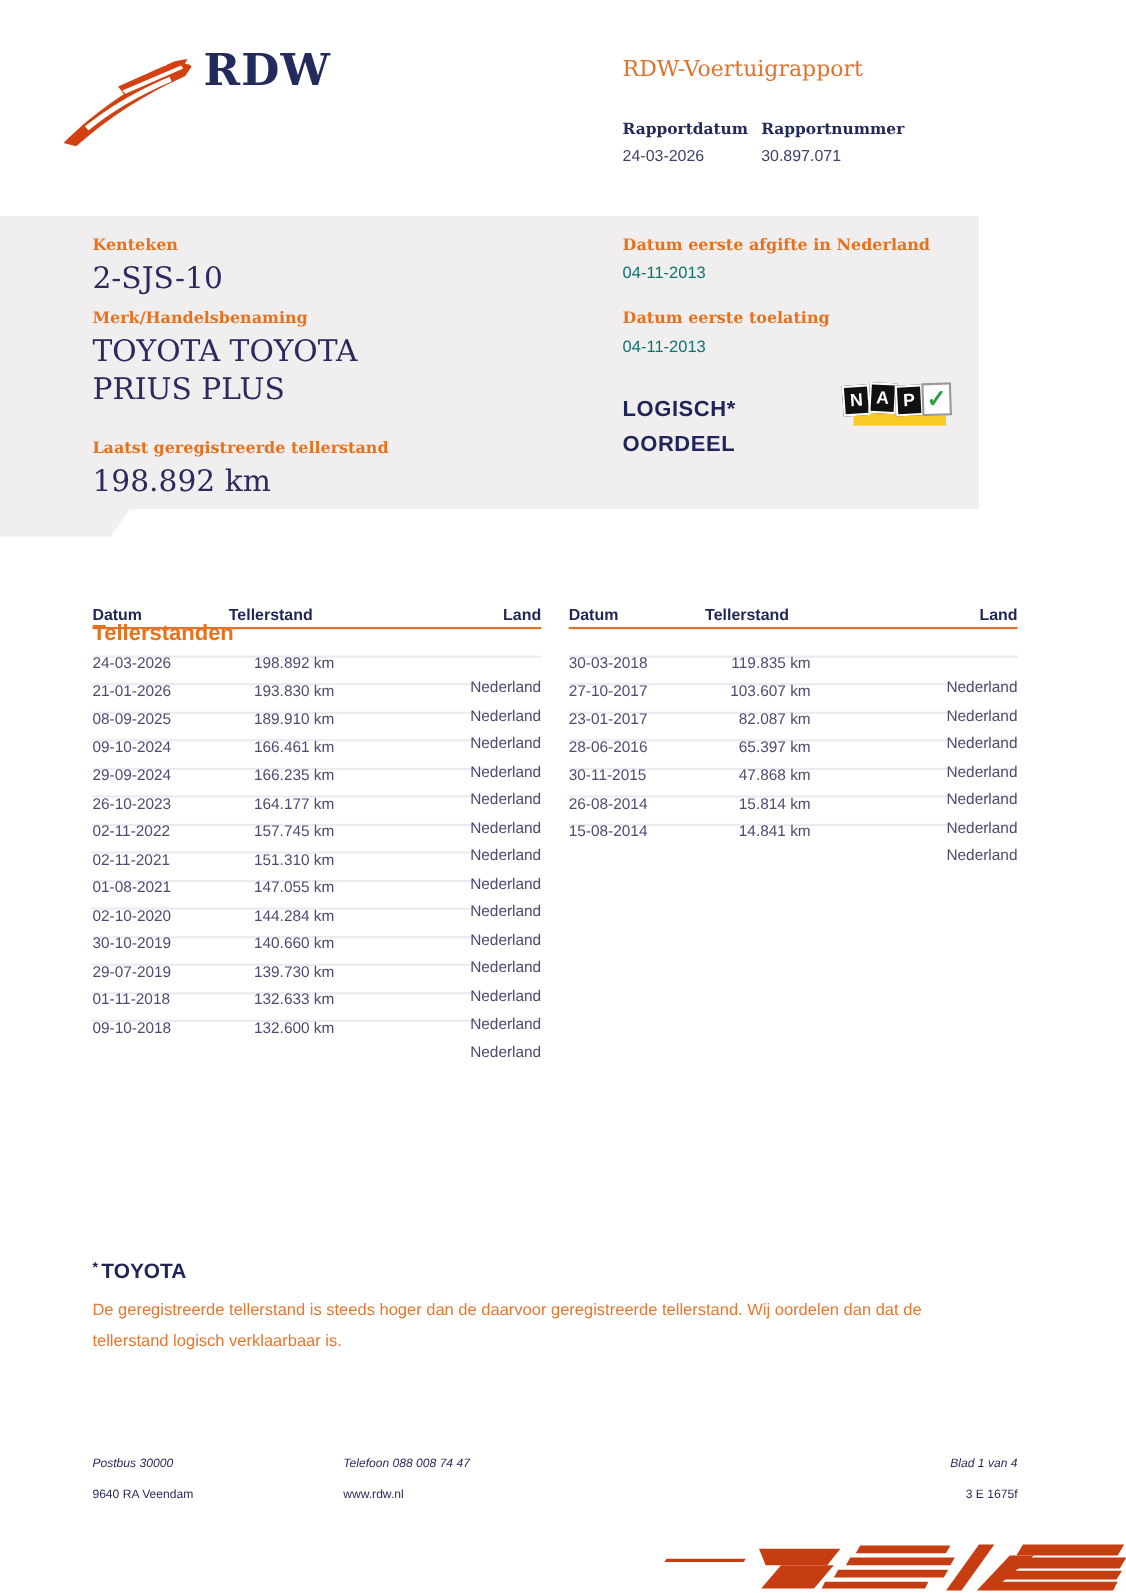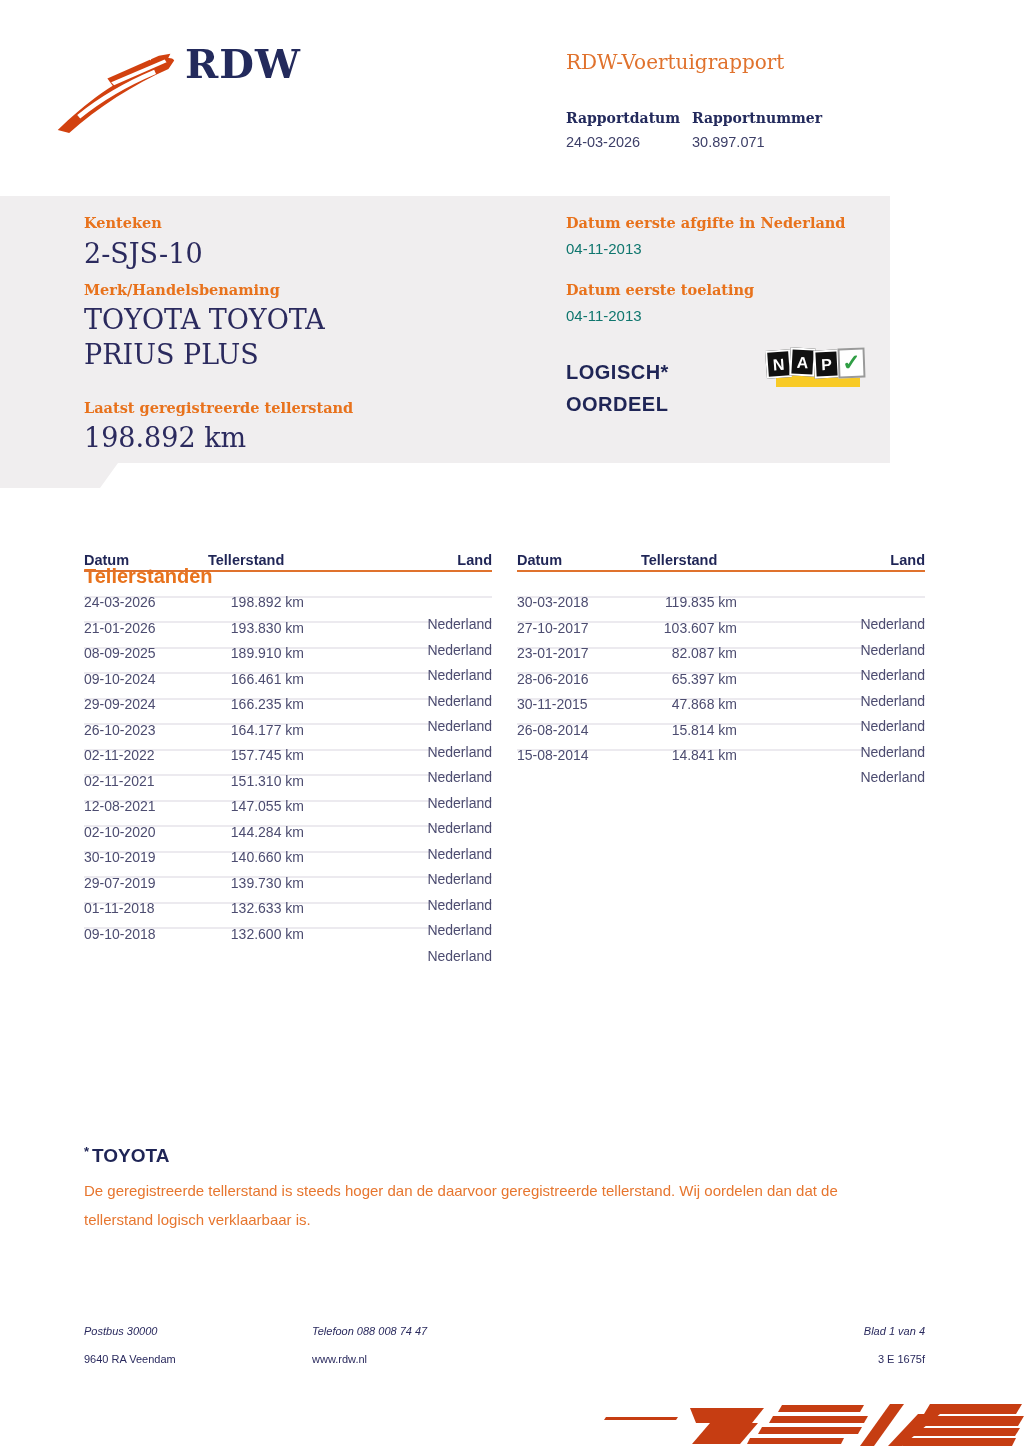--- a/index.html
+++ b/index.html
@@ -170,21 +170,21 @@
         <div class="tcell c0">02-11-2022</div>
         <div class="tcell c1">157.745 km</div>
         <div class="tcell c2">Nederland</div>
       </div>
       <div class="trow">
         <div class="tcell c0">02-11-2021</div>
         <div class="tcell c1">151.310 km</div>
         <div class="tcell c2">Nederland</div>
       </div>
       <div class="trow">
-        <div class="tcell c0">12-08-2021</div>
+        <div class="tcell c0">01-08-2021</div>
         <div class="tcell c1">147.055 km</div>
         <div class="tcell c2">Nederland</div>
       </div>
       <div class="trow">
         <div class="tcell c0">02-10-2020</div>
         <div class="tcell c1">144.284 km</div>
         <div class="tcell c2">Nederland</div>
       </div>
       <div class="trow">
         <div class="tcell c0">30-10-2019</div>

